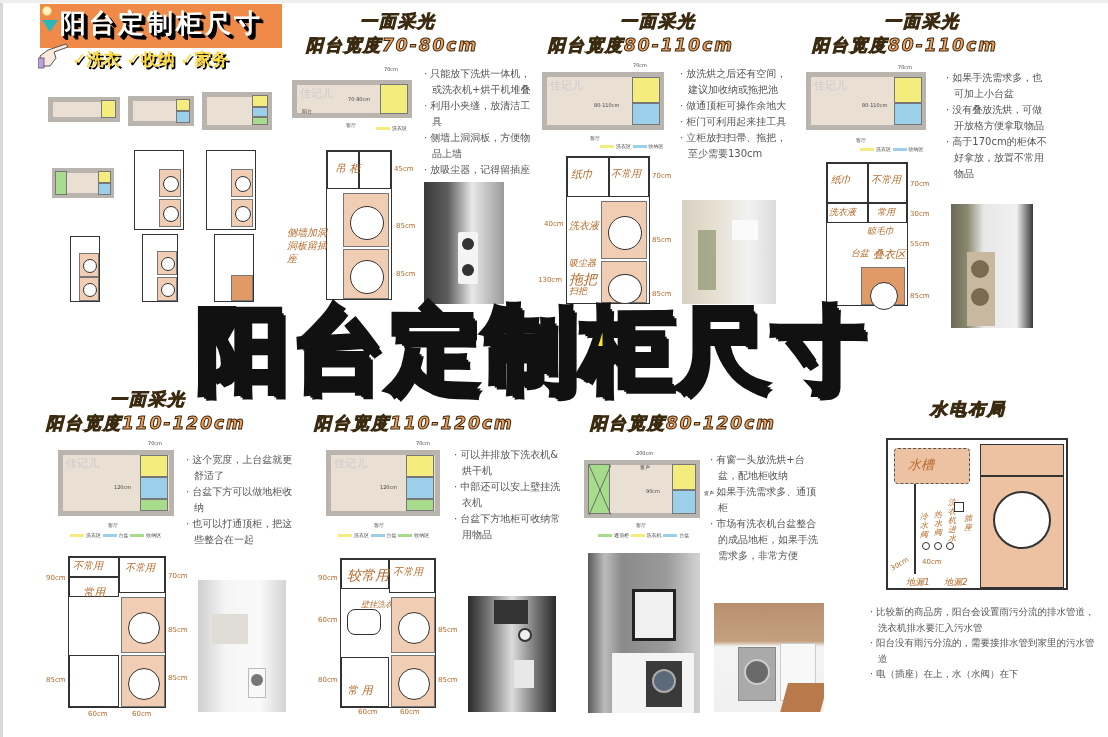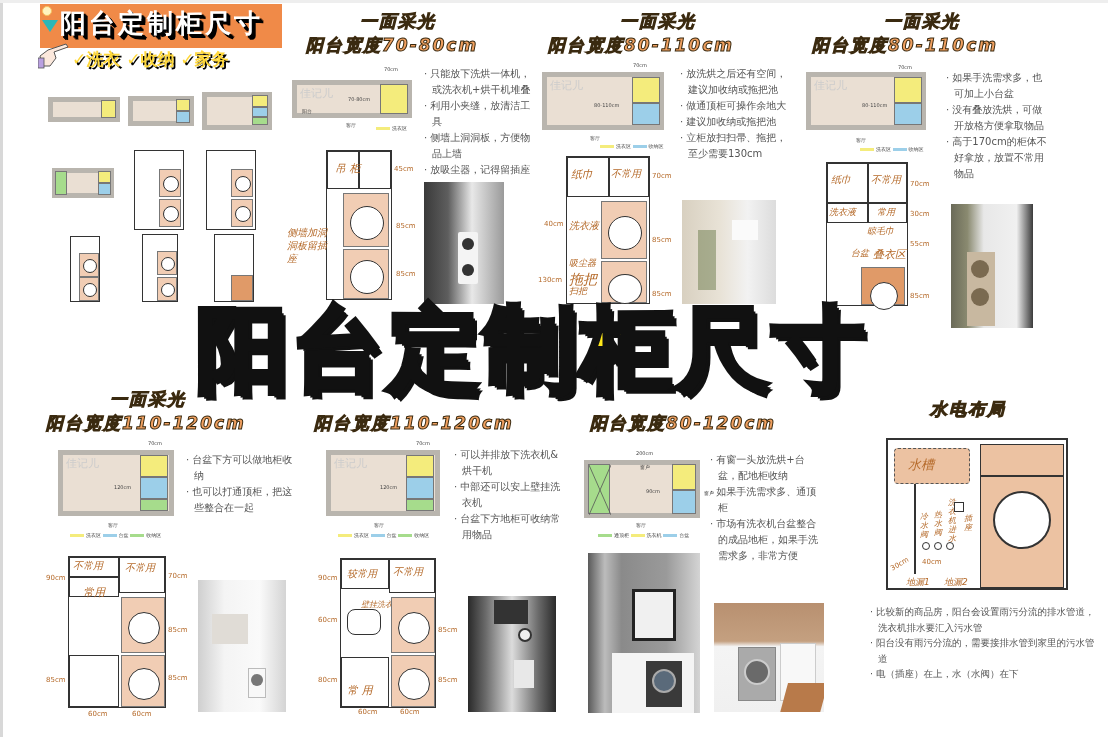--- a/index.html
+++ b/index.html
@@ -159,21 +159,21 @@
   <div class="abs yel" style="left:90px;top:5px;width:28px;height:26px"></div>
   <div class="abs blu" style="left:90px;top:31px;width:28px;height:22px"></div>
   <div class="plan-dim" style="left:52px;top:30px">80-110cm</div>
 </div>
 <div class="abs plan-dim" style="left:633px;top:62px">70cm</div>
 <div class="abs plan-dim" style="left:590px;top:135px">客厅</div>
 <div class="abs legend" style="left:600px;top:143px"><span class="sw" style="background:#f4ec7c"></span><span>洗衣区</span> <span class="sw" style="background:#9ccfe9"></span><span>收纳区</span></div>
 <div class="abs bullets" style="left:680px;top:66px;width:110px">
   <div>· 放洗烘之后还有空间，建议加收纳或拖把池</div>
     <div>· 做通顶柜可操作余地大</div>
-    <div>· 建议加收纳或拖把池</div>
+    <div>· 柜门可利用起来挂工具</div>
     <div>· 立柜放扫扫帚、拖把，至少需要130cm</div>
 </div>
 <div class="abs elev" style="left:566px;top:156px;width:84px;height:148px">
   <div class="cab" style="left:0;top:0;width:42px;height:40px"></div>
     <div class="cab" style="left:42px;top:0;width:40px;height:40px"></div>
   <div class="note" style="left:4px;top:10px">纸巾</div>
   <div class="note" style="left:44px;top:10px;font-size:10px">不常用</div>
   <div class="note" style="left:2px;top:62px;font-size:10px">洗衣液</div>
   <div class="note" style="left:2px;top:100px;font-size:9px">吸尘器</div>
   <div class="note" style="left:2px;top:114px;font-size:14px">拖把</div>
@@ -245,20 +245,21 @@
   <div class="plan-watermark">佳记儿</div>
   <div class="abs yel" style="left:82px;top:5px;width:28px;height:22px"></div>
   <div class="abs blu" style="left:82px;top:27px;width:28px;height:22px"></div>
   <div class="abs grn" style="left:82px;top:49px;width:28px;height:12px"></div>
   <div class="plan-dim" style="left:56px;top:34px">120cm</div>
 </div>
 <div class="abs plan-dim" style="left:148px;top:440px">70cm</div>
 <div class="abs plan-dim" style="left:108px;top:522px">客厅</div>
 <div class="abs legend" style="left:70px;top:532px"><span class="sw" style="background:#f4ec7c"></span><span>洗衣区</span> <span class="sw" style="background:#9ccfe9"></span><span>台盆</span> <span class="sw" style="background:#a6dc8c"></span><span>收纳区</span></div>
 <div class="abs bullets" style="left:186px;top:452px;width:110px">
+  <div>· 这个宽度，上台盆就更舒适了</div>
     <div>· 台盆下方可以做地柜收纳</div>
     <div>· 也可以打通顶柜，把这些整合在一起</div>
 </div>
 <div class="abs elev" style="left:68px;top:556px;width:98px;height:152px">
   <div class="cab" style="left:0;top:0;width:50px;height:20px"></div>
     <div class="cab" style="left:50px;top:0;width:46px;height:36px"></div>
   <div class="note" style="left:4px;top:2px;font-size:10px">不常用</div>
   <div class="note" style="left:56px;top:4px;font-size:10px">不常用</div>
   <div class="cab" style="left:0;top:20px;width:50px;height:20px"></div>
   <div class="note" style="left:14px;top:28px;font-size:11px">常用</div>
@@ -296,21 +297,21 @@
 <div class="abs plan-dim" style="left:374px;top:522px">客厅</div>
 <div class="abs legend" style="left:338px;top:532px"><span class="sw" style="background:#f4ec7c"></span><span>洗衣区</span> <span class="sw" style="background:#9ccfe9"></span><span>台盆</span> <span class="sw" style="background:#a6dc8c"></span><span>收纳区</span></div>
 <div class="abs bullets" style="left:454px;top:447px;width:110px">
   <div>· 可以并排放下洗衣机&amp;烘干机</div>
     <div>· 中部还可以安上壁挂洗衣机</div>
     <div>· 台盆下方地柜可收纳常用物品</div>
 </div>
 <div class="abs elev" style="left:340px;top:558px;width:96px;height:150px">
   <div class="cab" style="left:0;top:0;width:48px;height:30px"></div>
     <div class="cab" style="left:48px;top:0;width:46px;height:34px"></div>
-  <div class="note" style="left:6px;top:8px;font-size:10px">较常用</div>
+  <div class="note" style="left:6px;top:8px;font-size:14px">较常用</div>
   <div class="note" style="left:52px;top:6px;font-size:10px">不常用</div>
   <div class="abs" style="left:6px;top:50px;width:34px;height:26px;border:1px solid #333;border-radius:8px"></div>
   <div class="note" style="left:20px;top:40px;font-size:8px">壁挂洗衣机</div>
   <div class="cab" style="left:0;top:98px;width:48px;height:50px"></div>
   <div class="note" style="left:6px;top:124px;font-size:11px">常  用</div>
   <div class="drum" style="left:50px;top:38px;width:44px;height:56px">
       <div class="drum-c" style="left:6px;top:14px;width:32px;height:32px"></div>
     </div>
   <div class="drum" style="left:50px;top:96px;width:44px;height:52px">
       <div class="drum-c" style="left:6px;top:12px;width:32px;height:32px"></div>

